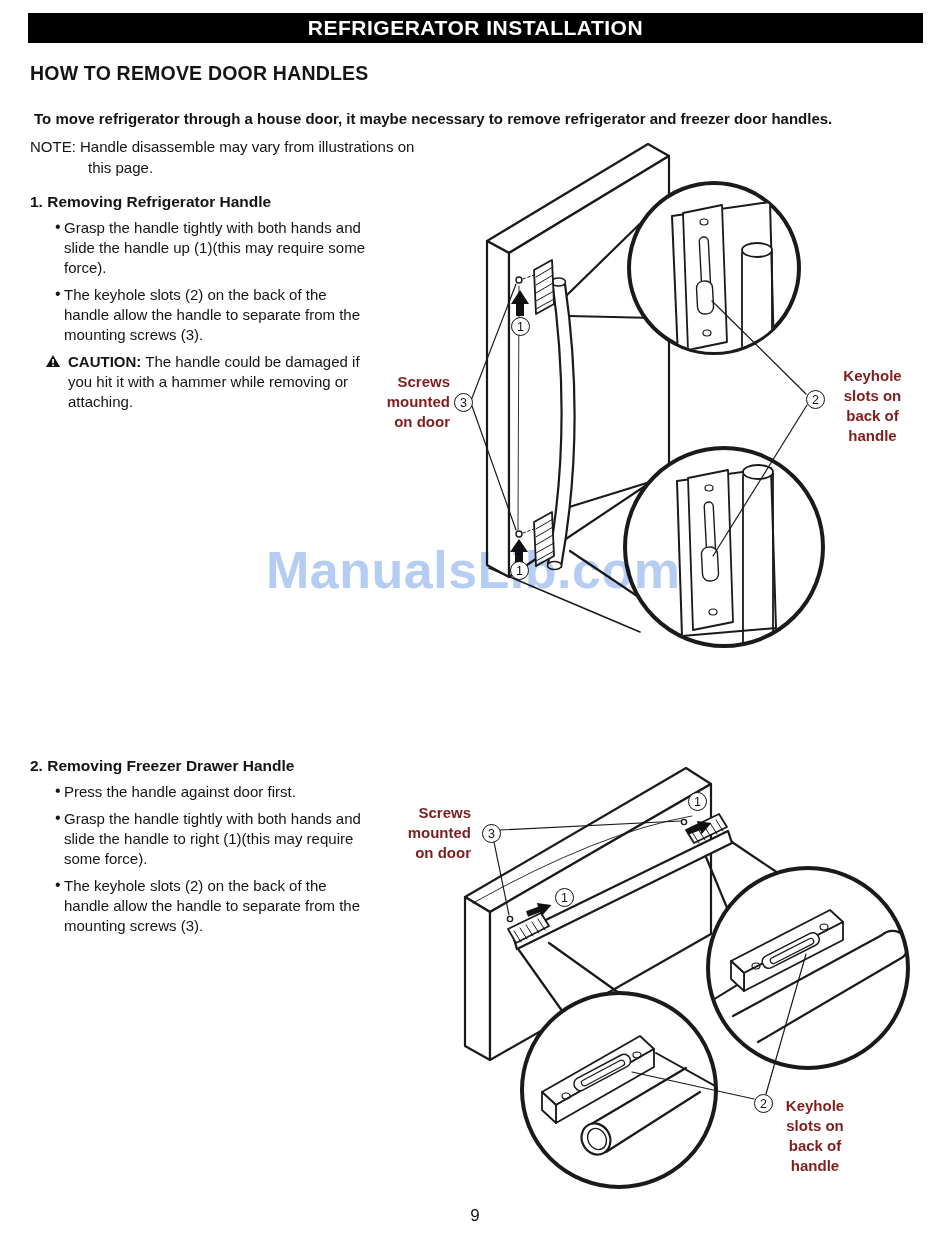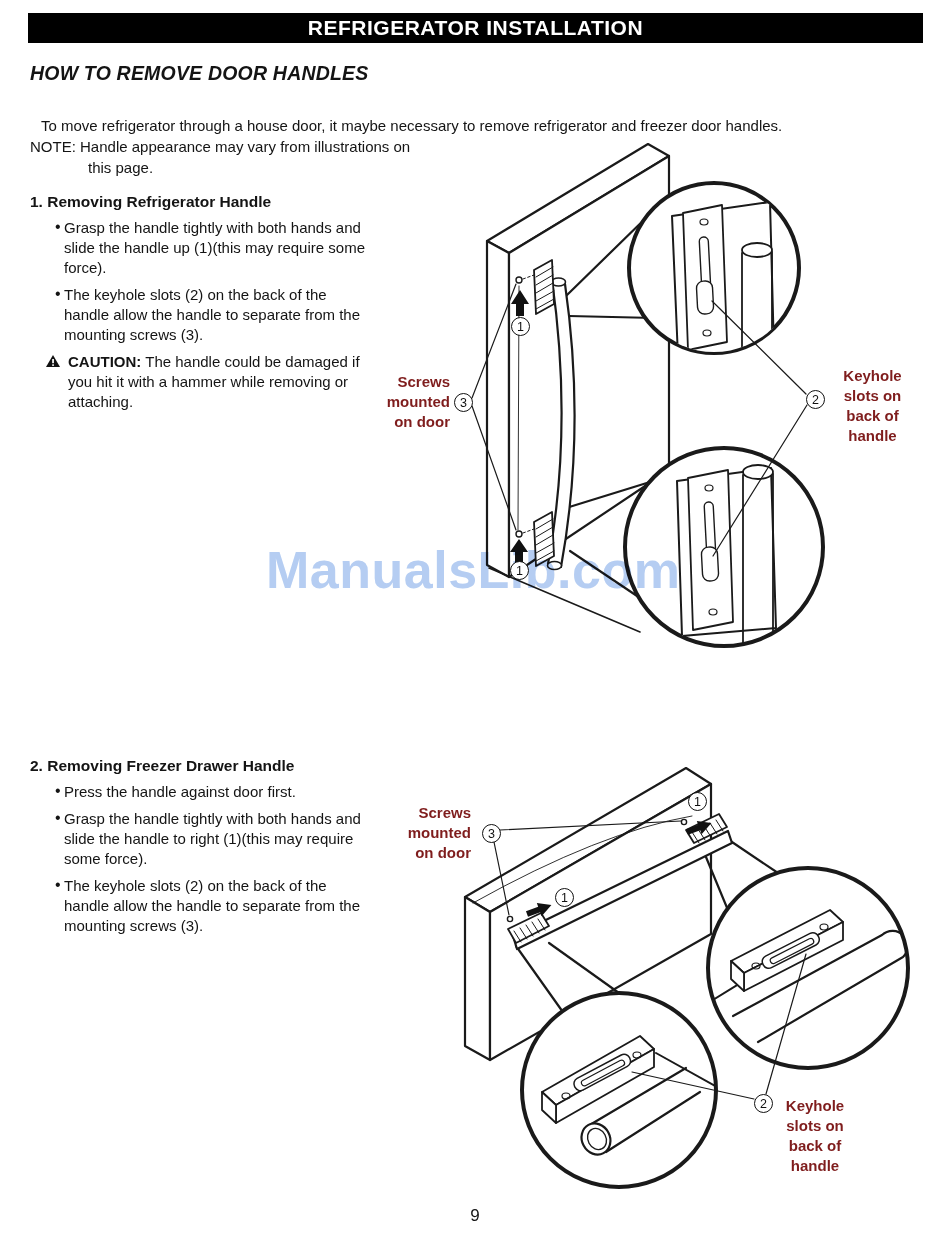--- a/index.html
+++ b/index.html
@@ -1,22 +1,22 @@
 <!DOCTYPE html>
 <html><head>
 <meta charset="utf-8">
 <style>
   html,body{margin:0;padding:0;background:#fff;}
   .page{position:relative;width:950px;height:1248px;background:#fff;overflow:hidden;
         font-family:"Liberation Sans",sans-serif;color:#141414;}
   .banner{position:absolute;left:28px;top:13px;width:895px;height:30px;background:#000;
           color:#fff;display:flex;align-items:center;justify-content:center;
           font-size:21px;font-weight:700;letter-spacing:.5px;}
-  .heading{position:absolute;left:30px;top:62px;margin:0;font-size:19.5px;font-weight:700;letter-spacing:.2px;font-style:italic;}
-  .intro{position:absolute;left:30px;top:105px;width:905px;margin:11px;font-size:15px;line-height:20px;}
+  .heading{position:absolute;left:30px;top:62px;margin:0;font-size:19.5px;font-weight:700;letter-spacing:.2px;}
+  .intro{position:absolute;left:30px;top:105px;width:905px;margin:4px;font-size:15px;line-height:20px;font-weight:bold;}
   .note{position:absolute;left:30px;top:136px;width:332px;margin:0;font-size:15px;line-height:21px;
         padding-left:58px;text-indent:-58px;}
   .sec{position:absolute;left:30px;width:342px;font-size:15px;line-height:20px;}
   #sec1{top:188px;} #sec2{top:752px;}
   .sec h2{font-size:15.5px;font-weight:700;margin:4px 0 6px 0;}
   .sec ul{list-style:none;margin:0;padding:0;}
   .sec li{position:relative;padding-left:34px;margin-bottom:7px;}
   .sec li::before{content:"\2022";position:absolute;left:25px;top:-1px;font-size:16px;}
   .caution{position:relative;padding-left:38px;margin-bottom:7px;}
   .caution .warn{position:absolute;left:16px;top:3px;line-height:0;}
@@ -35,21 +35,21 @@
 <body>
 
 <div class="page">
 
   <div class="banner">
     <span>REFRIGERATOR INSTALLATION</span>
   </div>
 
   <h1 class="heading">HOW TO REMOVE DOOR HANDLES</h1>
   <p class="intro">To move refrigerator through a house door, it maybe necessary to remove refrigerator and freezer door handles.</p>
-  <p class="note"><span>NOTE:</span> <span>Handle appearance may vary from illustrations on this page.</span></p>
+  <p class="note"><span>NOTE:</span> <span>Handle disassemble may vary from illustrations on this page.</span></p>
 
   <section class="sec" id="sec1">
     <h2>1. Removing Refrigerator Handle</h2>
     <ul>
       <li><span>Grasp the handle tightly with both hands and slide the handle up (1)(this may require some force).</span></li>
       <li><span>The keyhole slots (2) on the back of the handle allow the handle to separate from the mounting screws (3).</span></li>
     </ul>
     <div class="caution">
       <span class="warn"><svg width="14" height="12" viewBox="0 0 14 12">
             <path d="M7 0 L14 12 L0 12 Z" fill="#111"></path>

